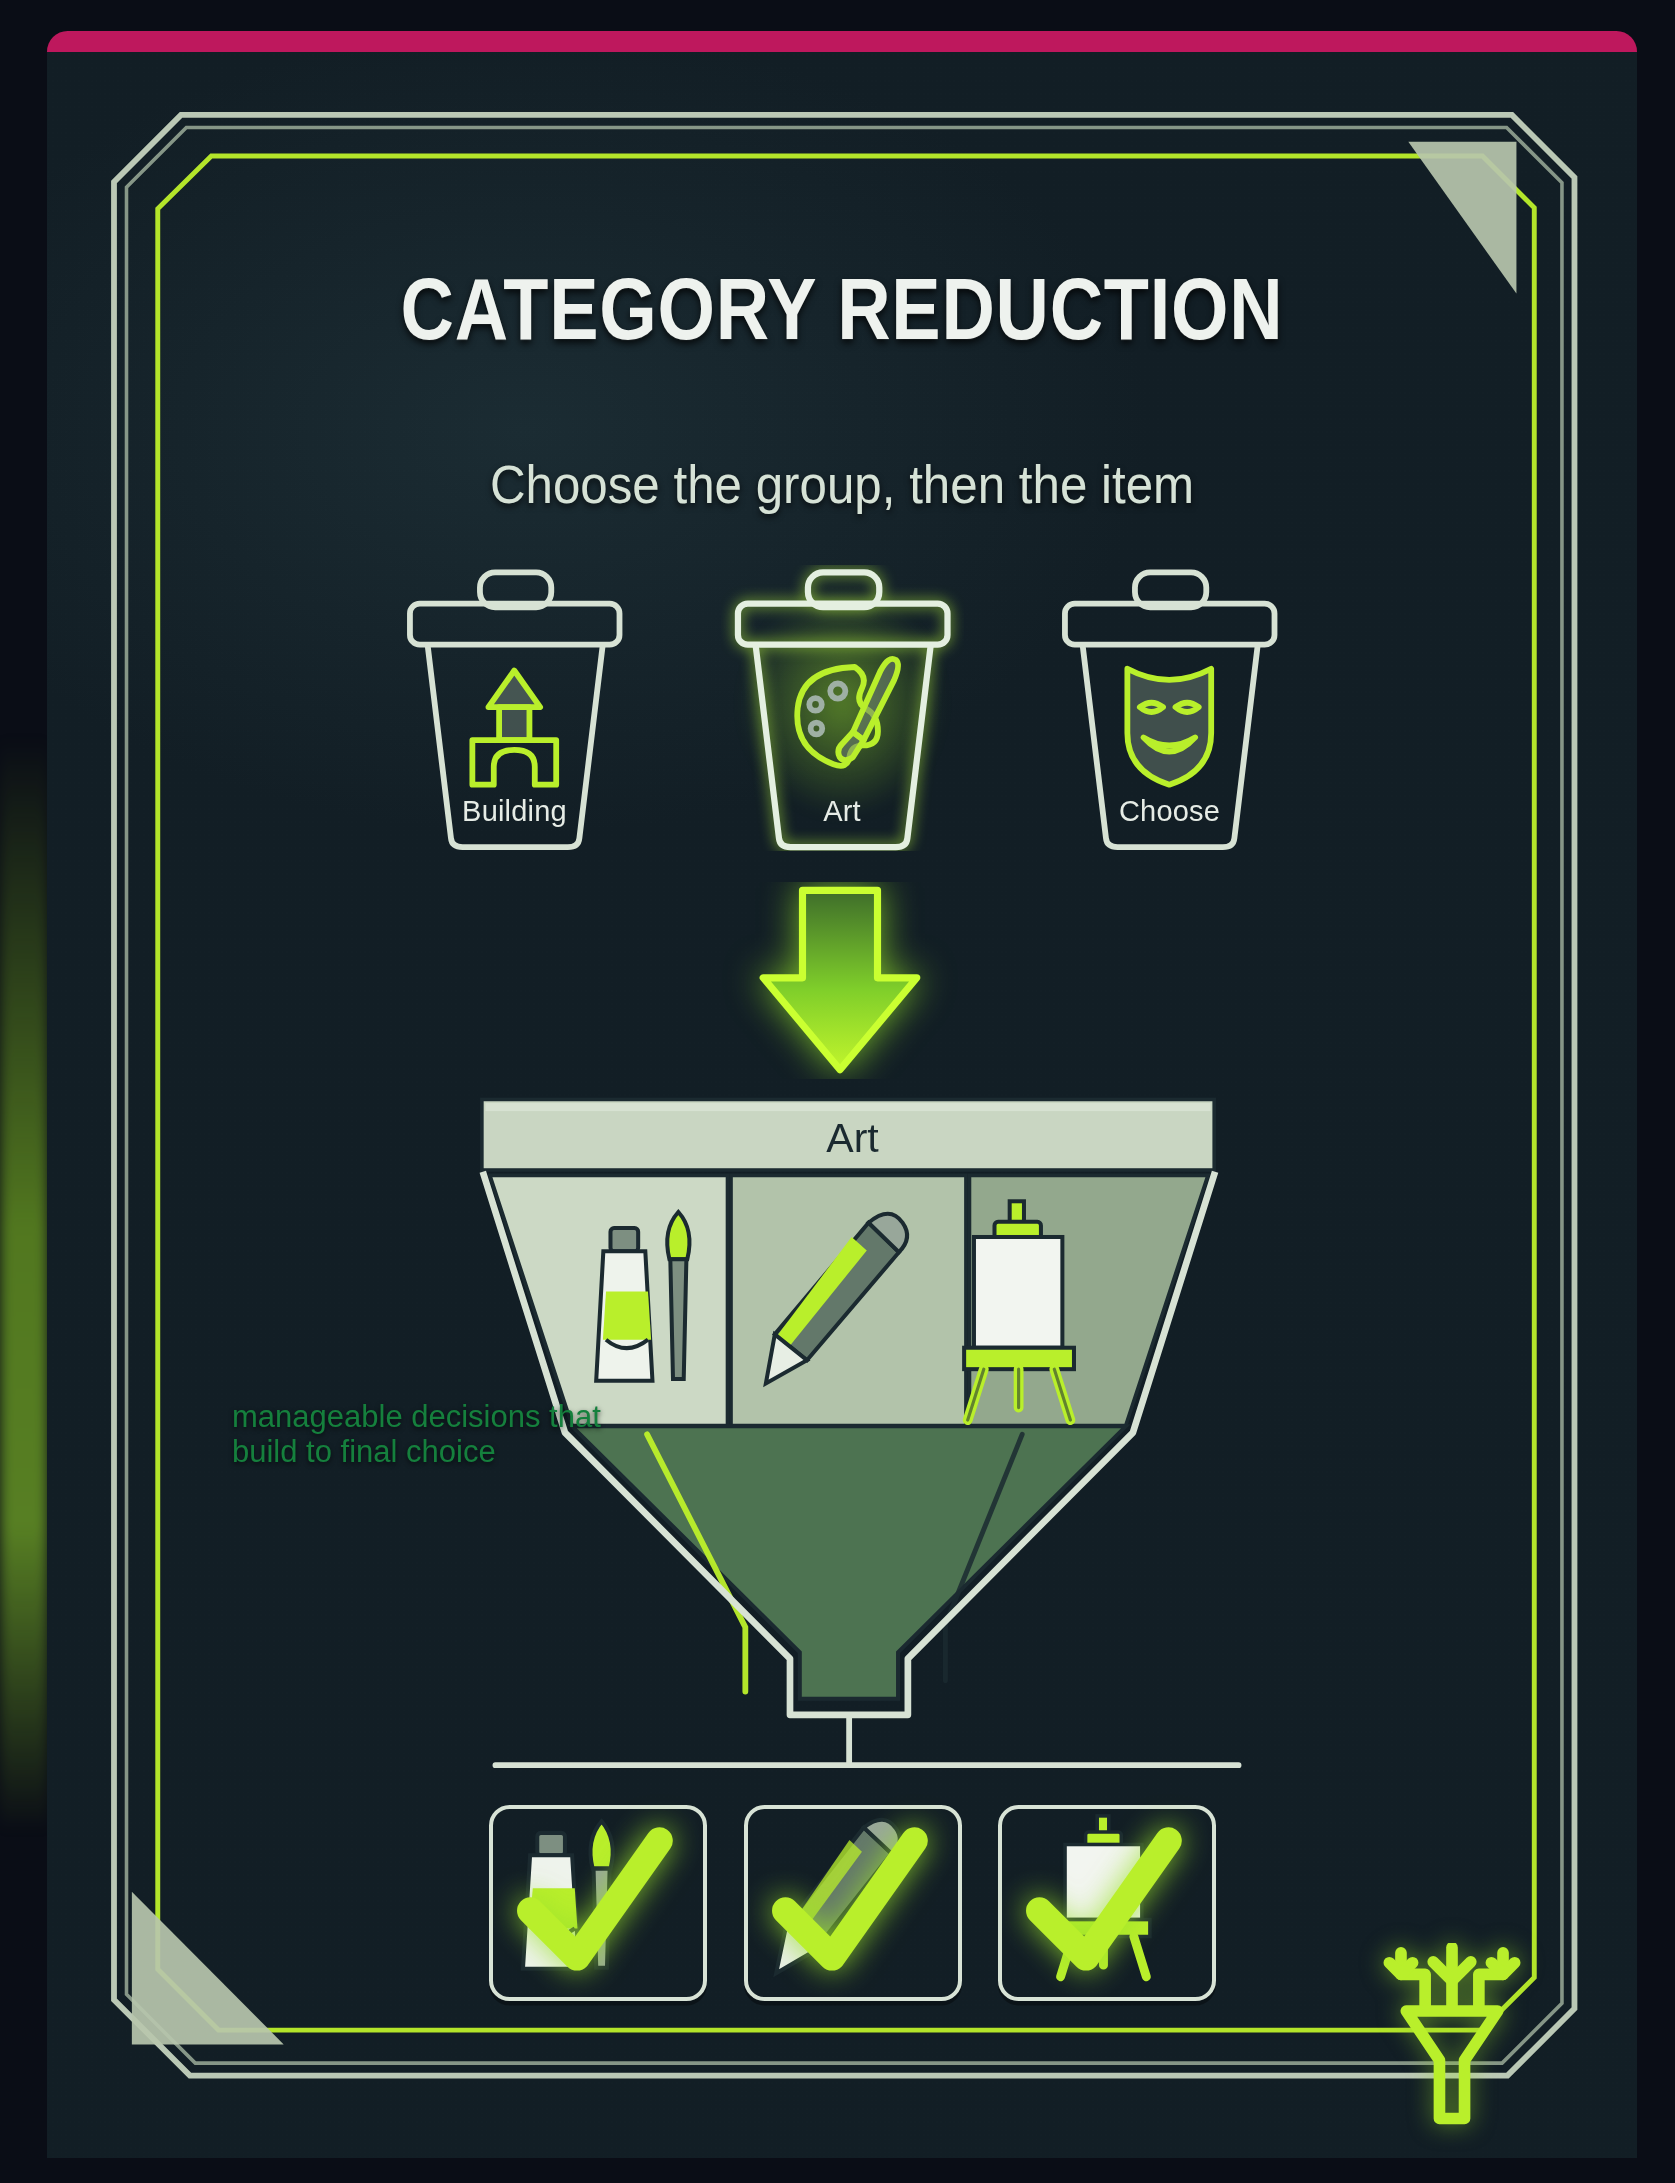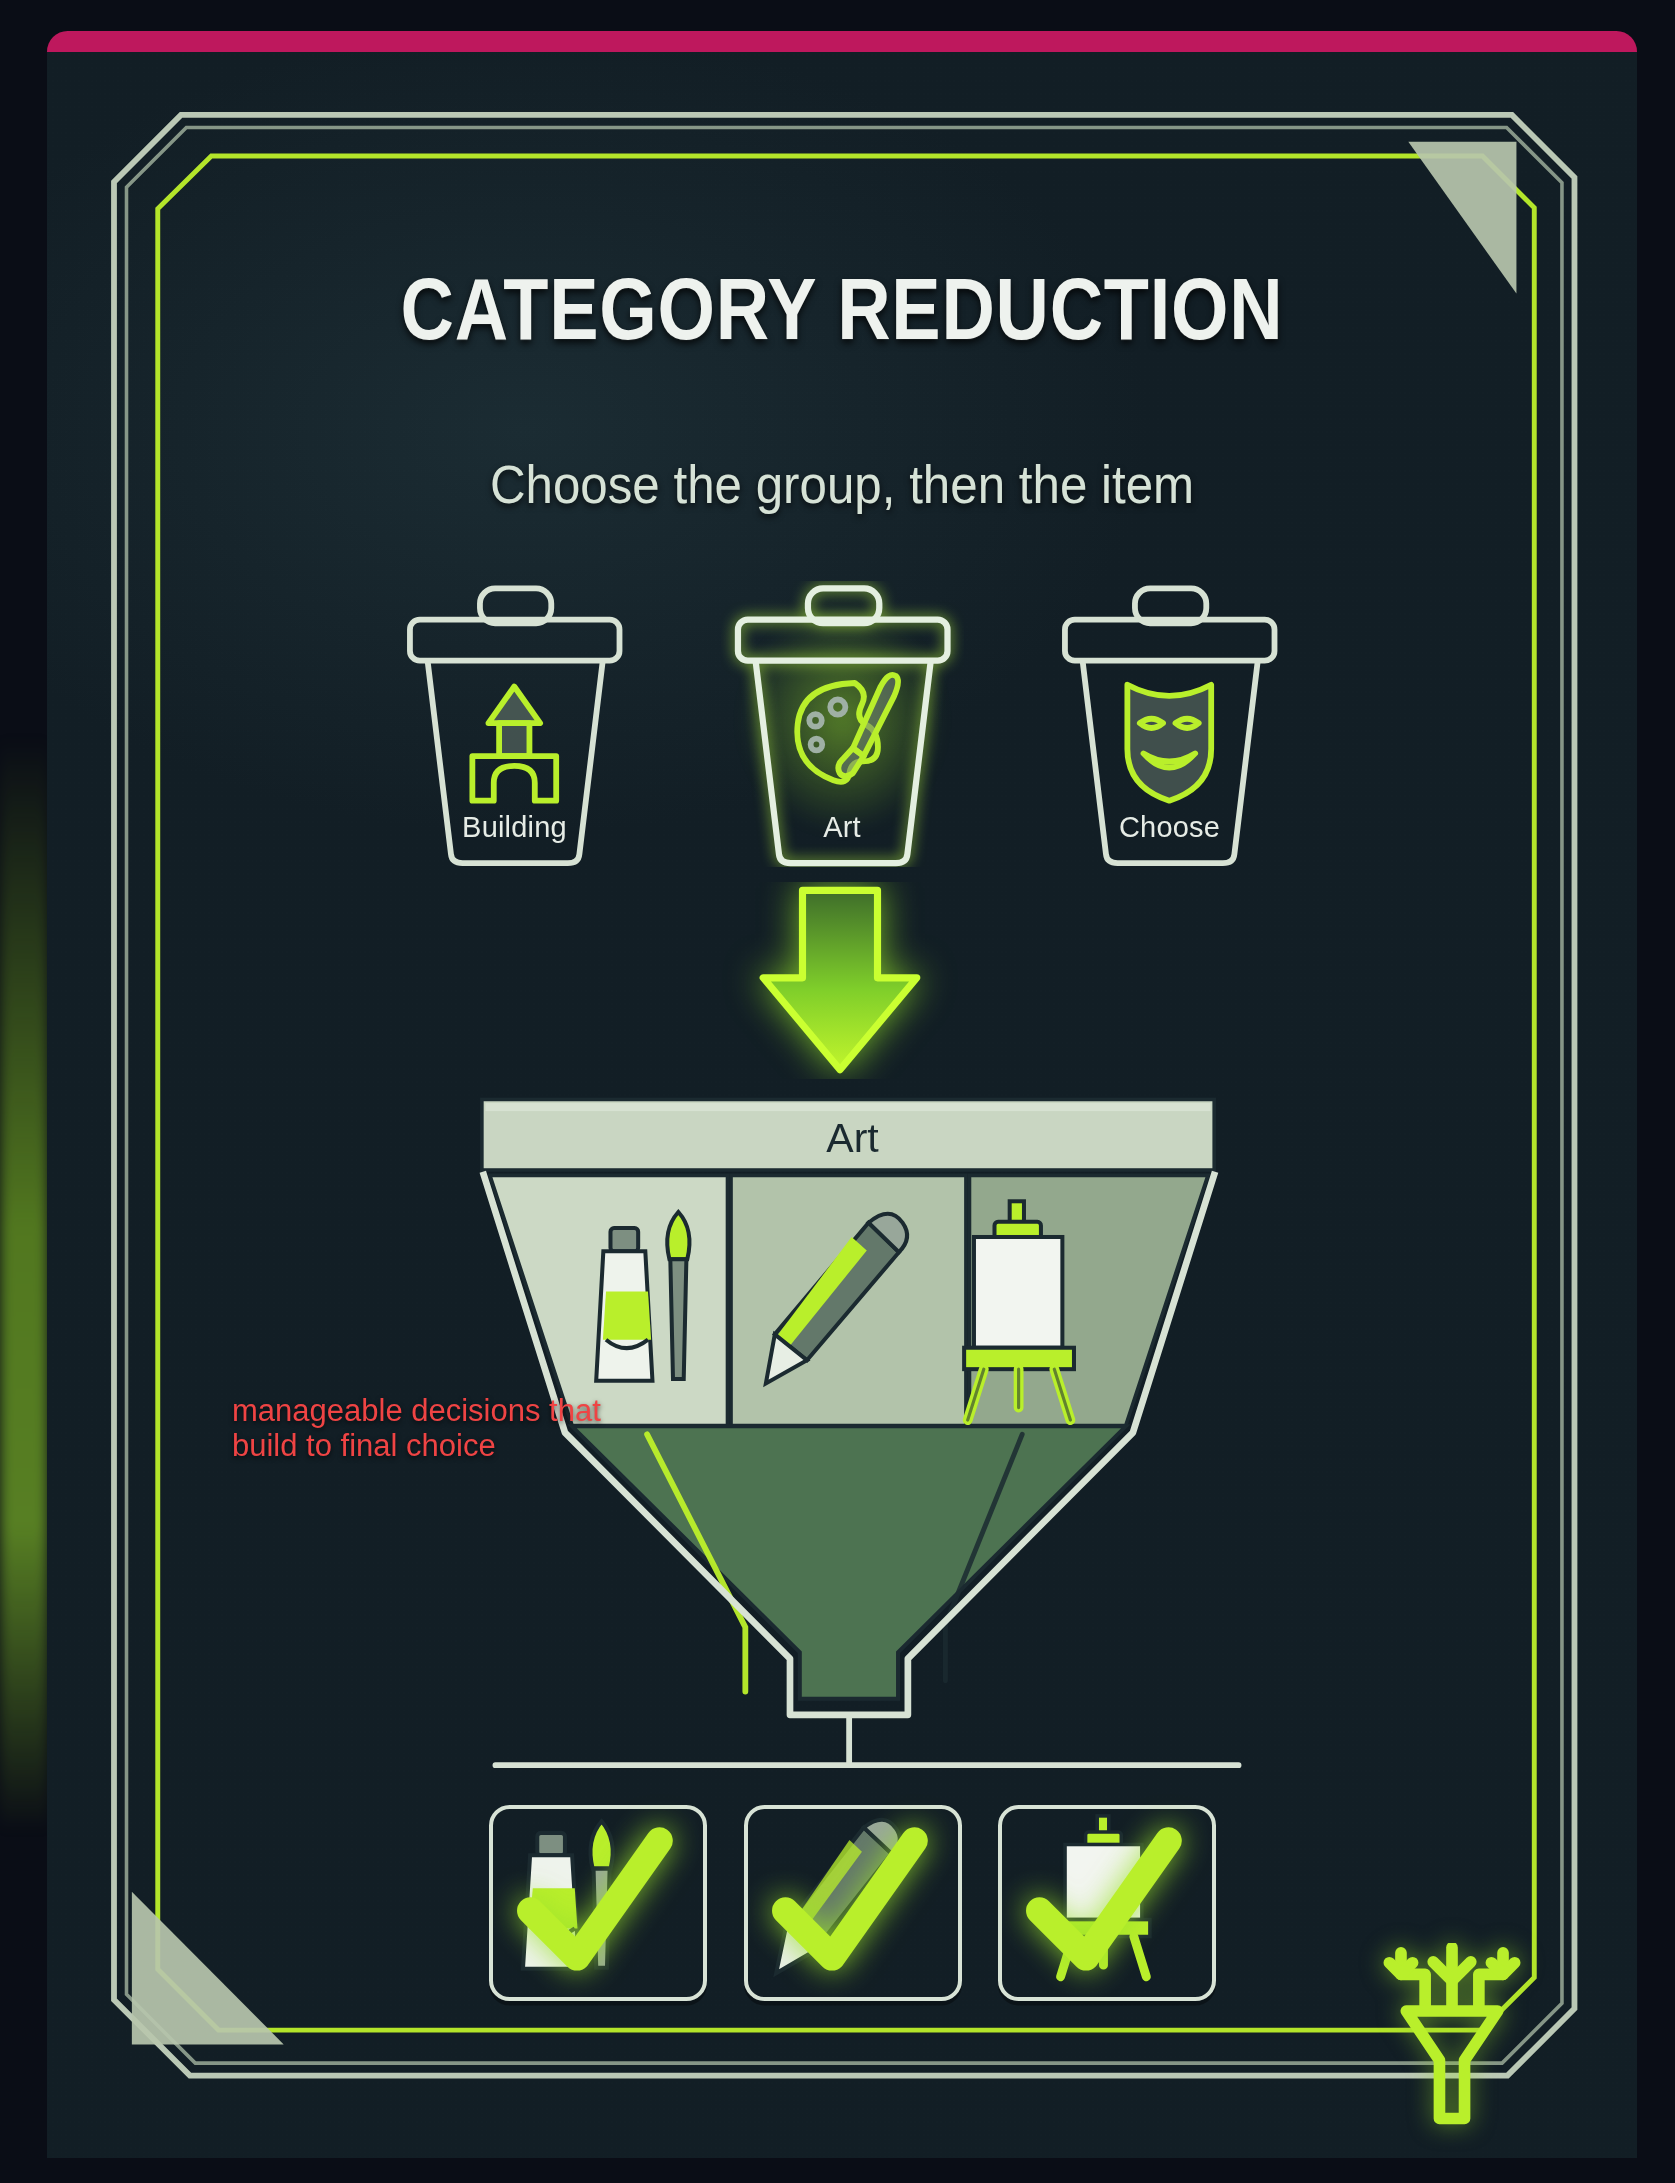--- a/index.html
+++ b/index.html
@@ -44,21 +44,21 @@
     font-family:"Liberation Sans","DejaVu Sans",sans-serif;
   }
   .subtitle{
     position:absolute;left:0;right:0;top:402px;text-align:center;
     font-size:53px;font-weight:400;color:#d6e2d6;
     transform:scaleX(.93);
     text-shadow:0 2.7px 6.3px rgba(0,0,0,.7);
   }
   
   .bins{
-    position:absolute;left:393px;top:581px;width:898px;height:299px;
+    position:absolute;left:393px;top:565px;width:898px;height:299px;
     display:flex;justify-content:space-between;align-items:flex-start;
   }
   .bin{position:relative;width:243px;height:286px;}
   .bin .glow{
     position:absolute;left:-18px;top:-18px;right:-18px;bottom:-9px;
     border-radius:27px;
     background:radial-gradient(closest-side,rgba(154,224,42,.48),rgba(154,224,42,0) 72%);
     filter:blur(8px);
   }
   .bin svg{position:absolute;left:0;top:0;width:100%;height:100%;}
@@ -70,22 +70,22 @@
   .arrow{position:absolute;left:715px;top:882px;width:250px;height:197px;}
   
   .funnel{position:absolute;left:477px;top:1095px;width:751px;height:643px;}
   
   .copy{position:absolute;left:232px;top:1389px;width:429px;}
   .copy .lead{
     font-size:44px;line-height:1.1;color:#e3eae2;font-weight:400;
     text-shadow:0 2.2px 5.4px rgba(0,0,0,.65);
   }
   .copy .sub{
-    margin-top:5px;
-    font-size:31px;line-height:1.12;color:#ef4444;font-weight:400;
+    margin-top:11px;
+    font-size:31px;line-height:1.12;color:#15803d;font-weight:400;
     text-shadow:0 2.2px 5.4px rgba(0,0,0,.65);
   }
   
   .results{position:absolute;left:489px;top:1805px;width:759px;height:188px;}
   .rescard{position:absolute;top:0;width:210px;height:188px;}
   .rescard:nth-child(1){left:0;}
   .rescard:nth-child(2){left:255px;}
   .rescard:nth-child(3){left:509px;}
   .rescard .box{
     position:absolute;left:0;top:0;width:100%;height:100%;

